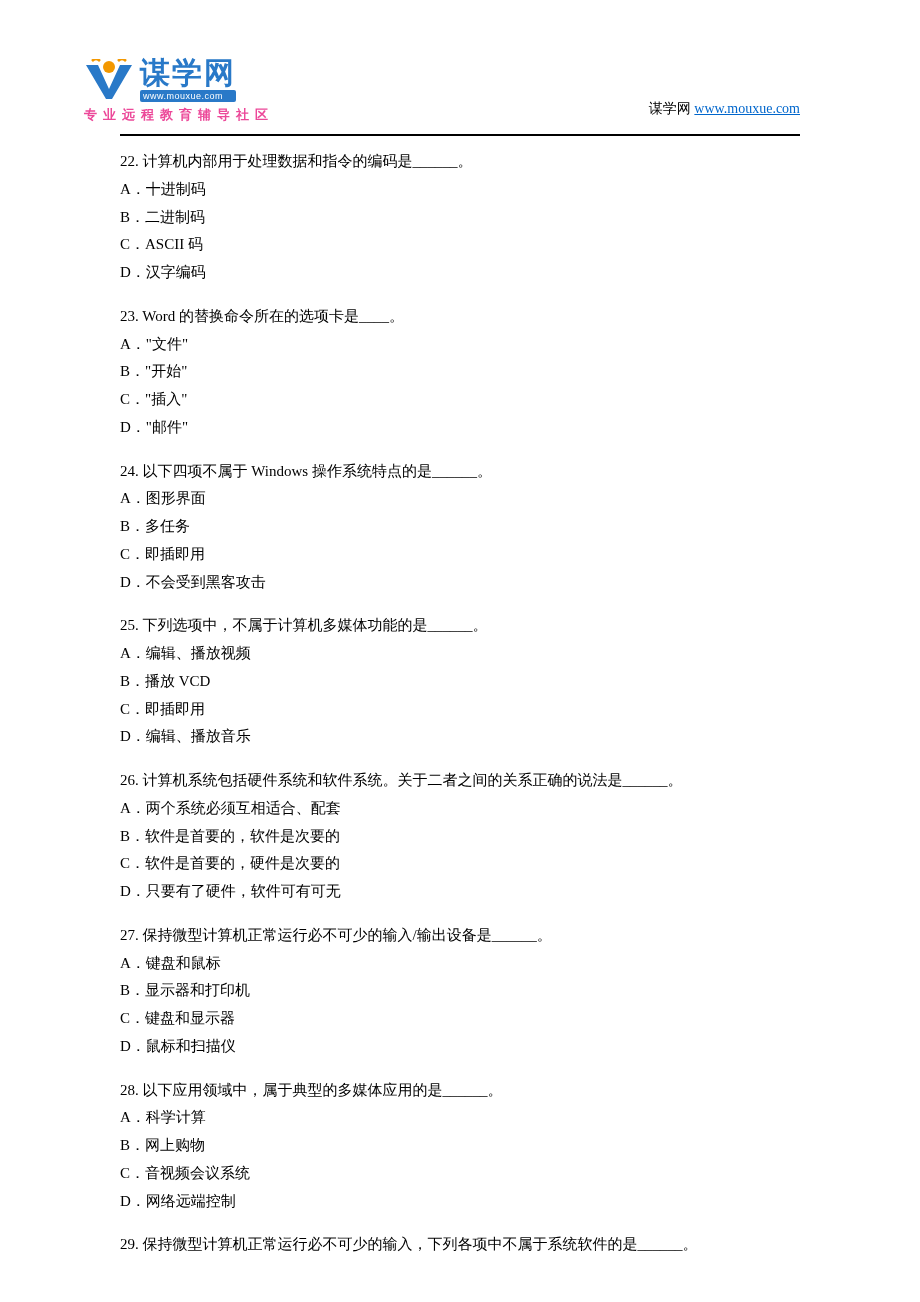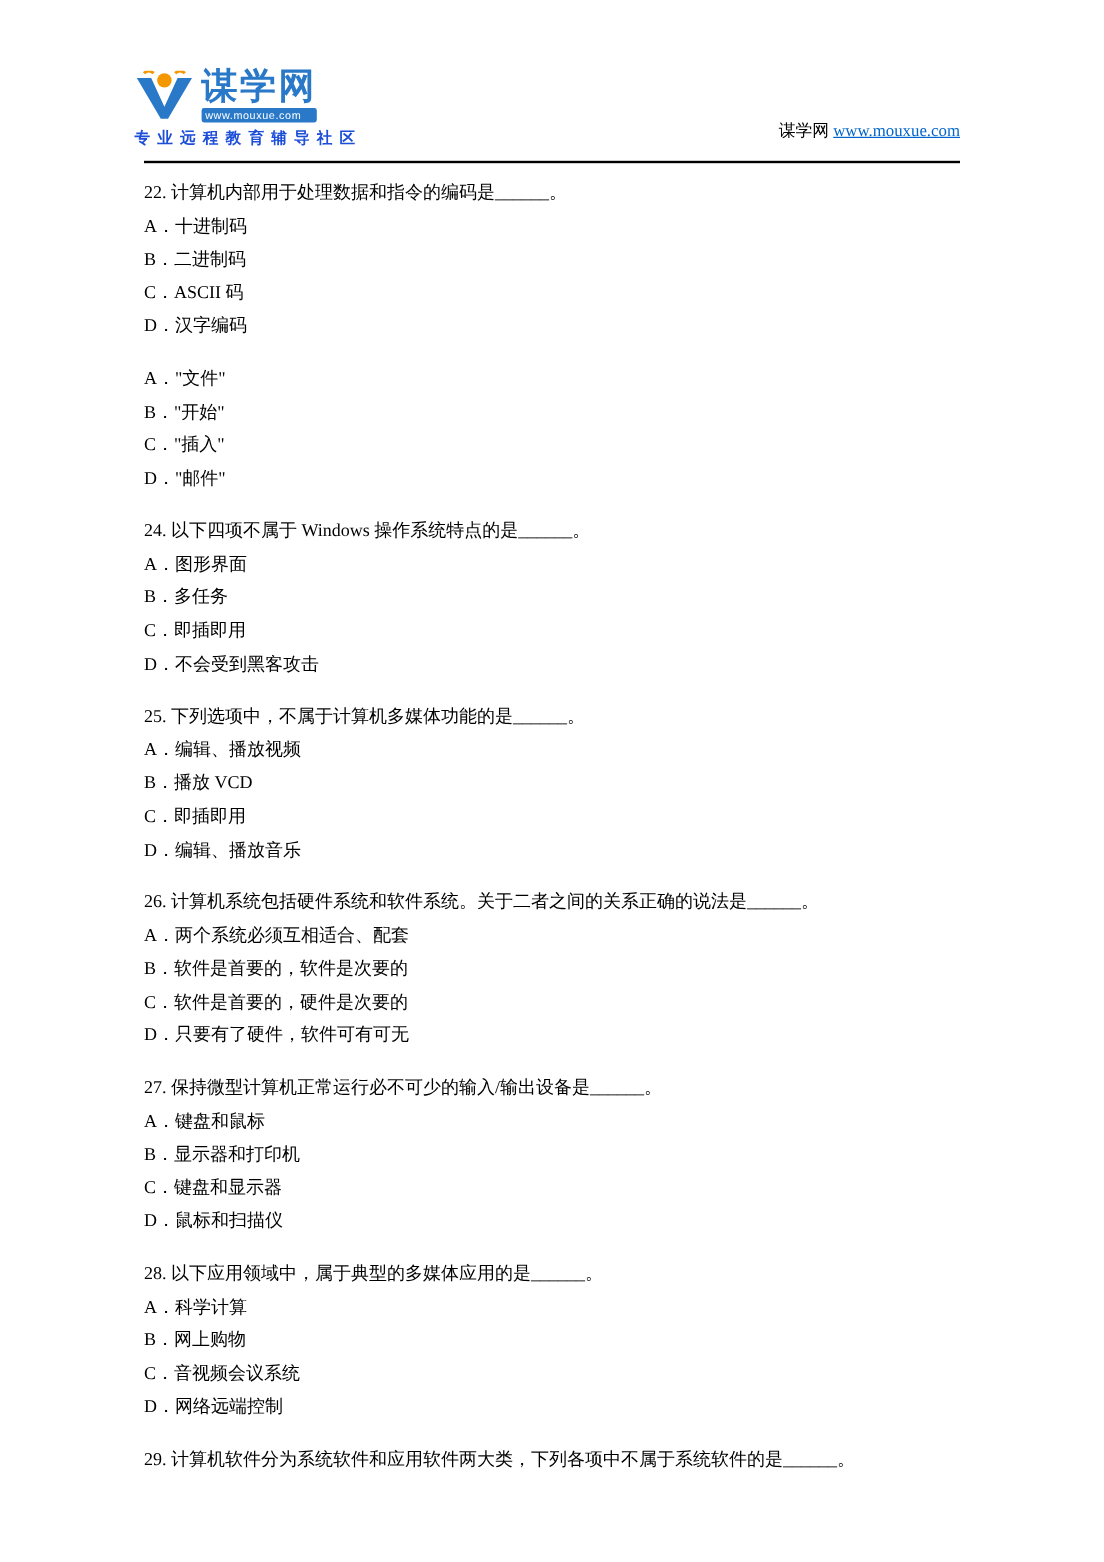--- a/index.html
+++ b/index.html
@@ -10,21 +10,21 @@
     body {
       width: 920px;
       height: 1302px;
       background: #ffffff;
       font-family: "SimSun", "宋体", serif;
       font-size: 15px;
       color: #000000;
       position: relative;
     }
     .header {
-      padding: 58px 120px 6px 112px;
+      padding: 58px 120px 6px 84px;
       display: flex;
       justify-content: space-between;
       align-items: flex-end;
     }
     .logo {
       display: flex;
       flex-direction: column;
       align-items: flex-start;
     }
     .logo-top {
@@ -60,21 +60,21 @@
       font-family: Arial, sans-serif;
       background: #2979c8;
       color: #fff;
       padding: 1px 3px;
       border-radius: 2px;
       margin-top: 2px;
       letter-spacing: 0.5px;
     }
     .logo-tagline {
       font-size: 13px;
-      color: #1d4ed8;
+      color: #ec4899;
       font-weight: bold;
       font-family: "Microsoft YaHei", sans-serif;
       letter-spacing: 6px;
       margin-top: 4px;
     }
     .header-right {
       font-size: 14px;
       color: #000000;
       padding-bottom: 6px;
     }
@@ -137,20 +137,21 @@
 
   <div class="question-block">
     <span class="question-text"><span class="q-num">22.</span><span>  计算机内部用于处理数据和指令的编码是______。</span></span>
     <span class="option">A．十进制码</span>
     <span class="option">B．二进制码</span>
     <span class="option">C．ASCII 码</span>
     <span class="option">D．汉字编码</span>
   </div>
 
   <div class="question-block">
+    <span class="question-text"><span class="q-num">23.</span><span>  Word 的替换命令所在的选项卡是____。</span></span>
     <span class="option">A．"文件"</span>
     <span class="option">B．"开始"</span>
     <span class="option">C．"插入"</span>
     <span class="option">D．"邮件"</span>
   </div>
 
   <div class="question-block">
     <span class="question-text"><span class="q-num">24.</span><span>  以下四项不属于 Windows 操作系统特点的是______。</span></span>
     <span class="option">A．图形界面</span>
     <span class="option">B．多任务</span>
@@ -184,16 +185,16 @@
 
   <div class="question-block">
     <span class="question-text"><span class="q-num">28.</span><span>  以下应用领域中，属于典型的多媒体应用的是______。</span></span>
     <span class="option">A．科学计算</span>
     <span class="option">B．网上购物</span>
     <span class="option">C．音视频会议系统</span>
     <span class="option">D．网络远端控制</span>
   </div>
 
   <div class="question-block">
-    <span class="question-text"><span class="q-num">29.</span><span>  计算机软件分为系统软件和应用软件两大类，下列各项中不属于系统软件的是______。</span></span>
+    <span class="question-text"><span class="q-num">29.</span><span>  保持微型计算机正常运行必不可少的输入，下列各项中不属于系统软件的是______。</span></span>
   </div>
 
 </div>
 
 </body></html>

